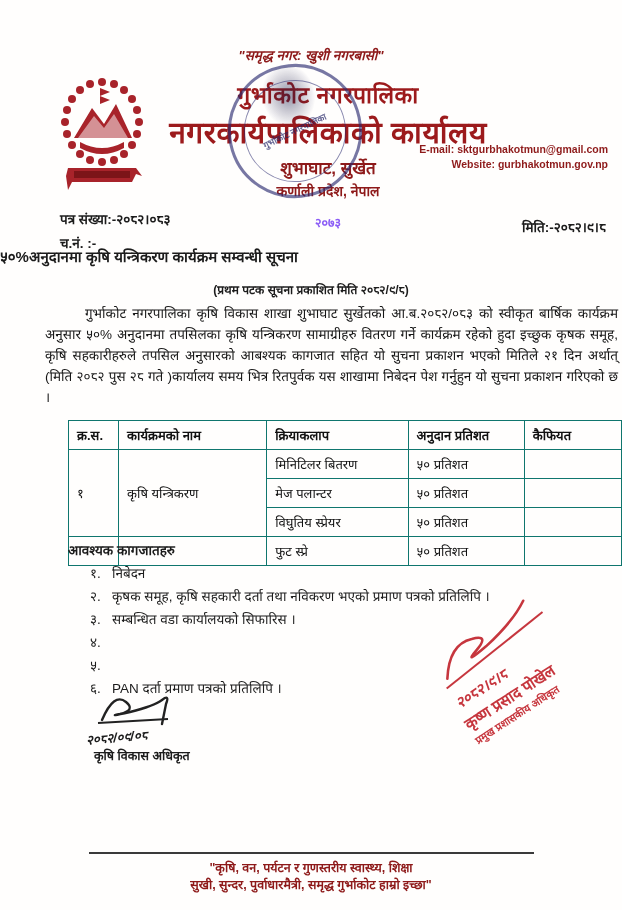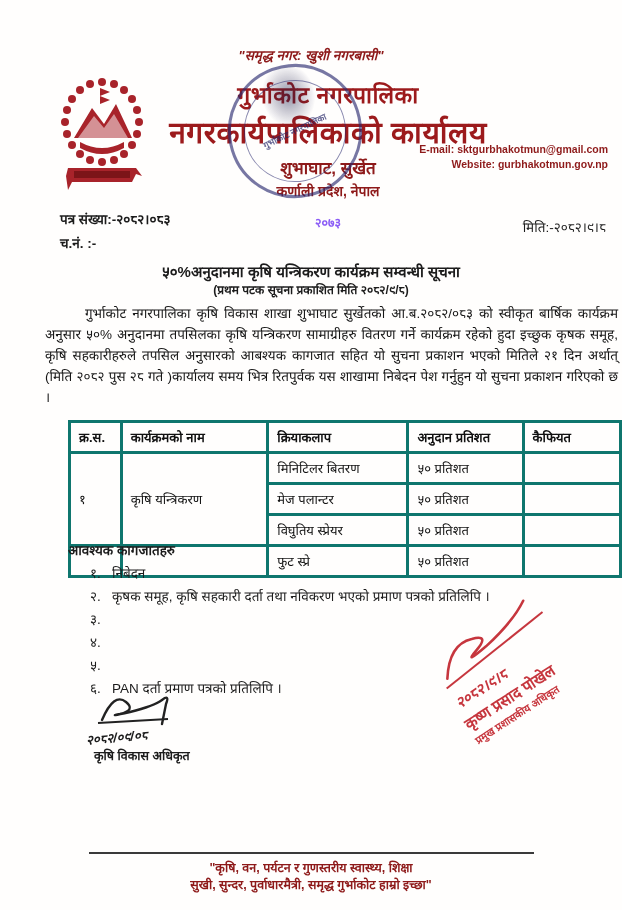--- a/index.html
+++ b/index.html
@@ -40,33 +40,33 @@
   .stamp .stamp-text{
     font-size:9px;font-weight:bold;color:rgba(33,33,100,.8);
     transform:rotate(-14deg);text-align:center;line-height:11px;width:70px;
   }
   .stamp .blot{
     position:absolute;left:38px;top:-4px;width:54px;height:64px;border-radius:50%;
     background:radial-gradient(ellipse at center,rgba(25,25,70,.55),rgba(25,25,70,0) 70%);
   }
   
   .letter-no{position:absolute;left:60px;top:210px;font-size:13.5px;font-weight:600;}
-  .meta-date{position:absolute;right:16px;top:218px;font-size:13.5px;font-weight:400;padding-left:16px;}
+  .meta-date{position:absolute;right:16px;top:218px;font-size:13.5px;font-weight:700;padding-left:16px;}
   .cha-no{position:absolute;left:60px;top:234px;font-size:13.5px;font-weight:600;}
   
-  .title{position:absolute;top:261px;left:0;width:100%;text-align:center;font-size:15px;font-weight:bold;}
+  .title{position:absolute;top:246px;left:0;width:100%;font-size:15px;font-weight:bold;}
   .subtitle{position:absolute;top:281px;left:0;width:100%;text-align:center;font-size:12px;font-weight:bold;}
   
   .body-par{
     position:absolute;top:303px;left:45px;right:4px;
     font-size:13.5px;line-height:21px;text-align:justify;text-indent:40px;color:#161616;
   }
   
   .notice-table{position:absolute;top:420px;left:68px;border-collapse:collapse;font-size:13px;color:#111;}
-  .notice-table th,.notice-table td{border:3px solid #0f766e;padding:3px 8px;text-align:left;vertical-align:middle;height:22px;}
+  .notice-table th,.notice-table td{border:1px solid #0f766e;padding:3px 8px;text-align:left;vertical-align:middle;height:22px;}
   .notice-table th{font-weight:bold;}
   .col-sn{width:34px;}
   .col-prog{width:142px;}
   .col-act{width:134px;}
   .col-sub{width:108px;}
   .col-rem{width:86px;}
   
   .docs-head{position:absolute;top:541px;left:68px;font-size:13.5px;font-weight:bold;}
   .docs-list{position:absolute;top:562px;left:90px;font-size:13.5px;line-height:23px;}
   .docs-list .row{display:flex;}
@@ -215,20 +215,21 @@
     <div class="row">
       <span class="num">१.</span>
       <span>निबेदन</span>
     </div>
     <div class="row">
       <span class="num">२.</span>
       <span>कृषक समूह, कृषि सहकारी दर्ता तथा नविकरण भएको प्रमाण पत्रको प्रतिलिपि ।</span>
     </div>
     <div class="row">
       <span class="num">३.</span>
+      <span>सम्बन्धित वडा कार्यालयको सिफारिस ।</span>
     </div>
     <div class="row">
       <span class="num">४.</span>
     </div>
     <div class="row">
       <span class="num">५.</span>
     </div>
     <div class="row">
       <span class="num">६.</span>
       <span>PAN दर्ता प्रमाण पत्रको प्रतिलिपि ।</span>

